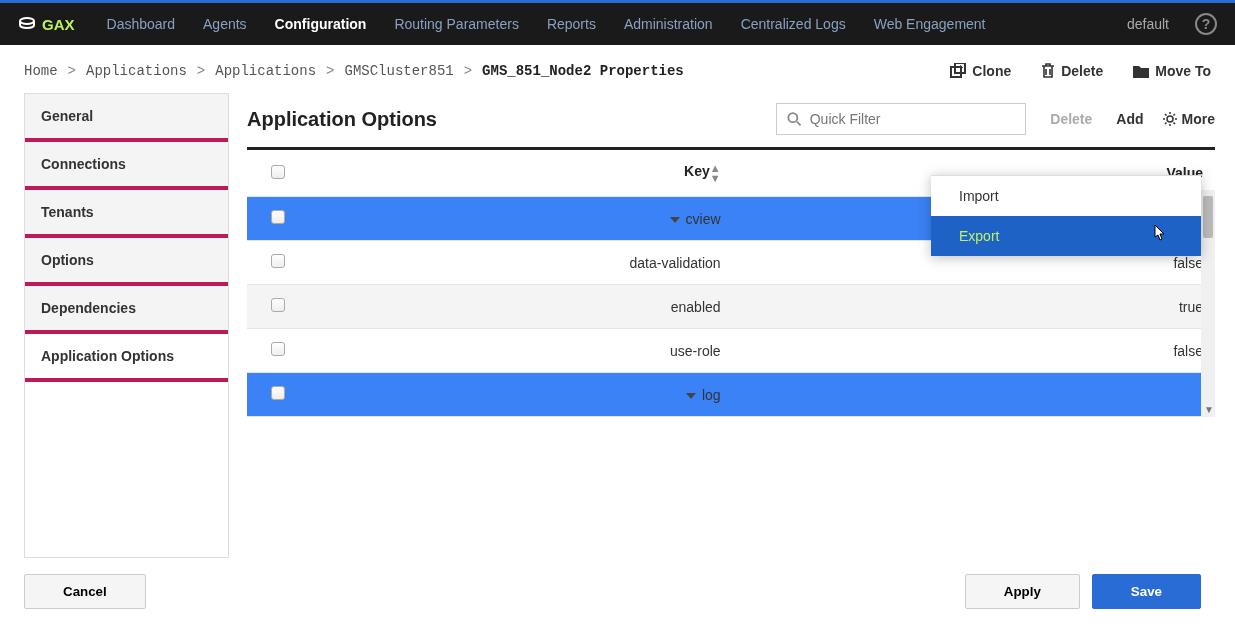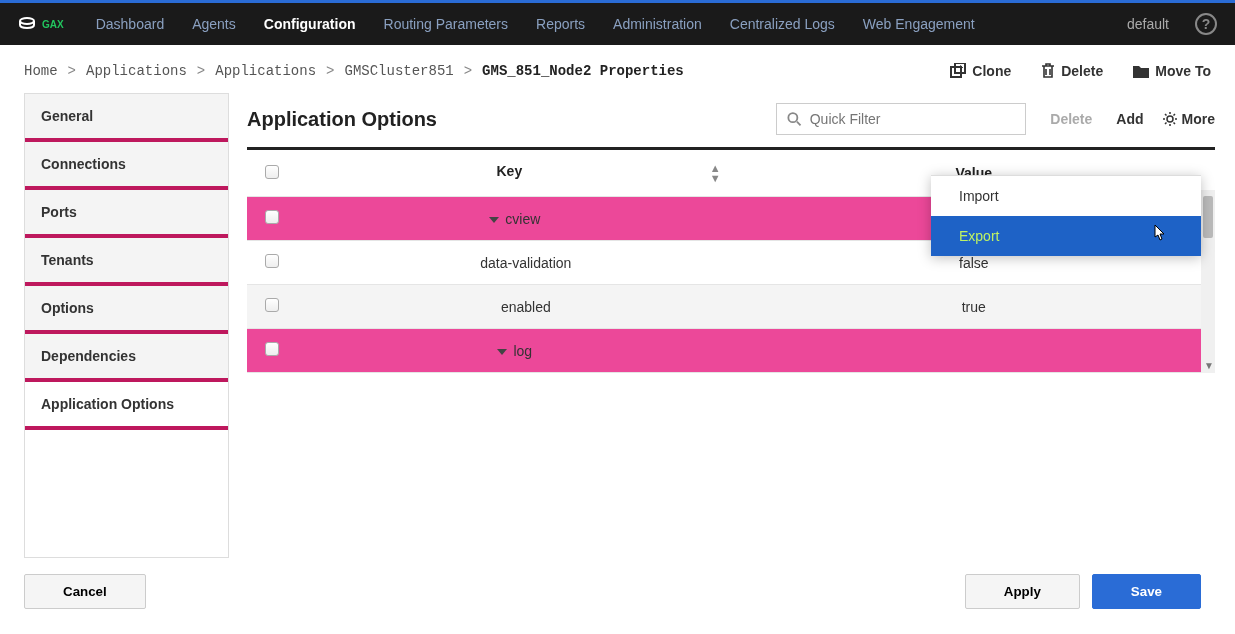--- a/index.html
+++ b/index.html
@@ -17,21 +17,21 @@
   .topnav {
     background: #1a1a1a;
     height: 45px;
     display: flex;
     align-items: center;
     padding: 0 18px;
     color: #888;
     border-top: 3px solid #2a6cd6;
     position: relative;
   }
-  .brand { display: flex; align-items: center; color: #22c55e; font-weight: 600; font-size: 10px; margin-right: 18px; }
+  .brand { display: flex; align-items: center; color: #bef264; font-weight: 600; font-size: 15px; margin-right: 18px; }
   .brand svg { margin-right: 6px; }
   .nav-item { padding: 0 14px; height: 45px; display: flex; align-items: center; color: #8aa0c0; cursor: pointer; }
   .nav-item.active { color: #fff; font-weight: 600; border-top: 3px solid #2a6cd6; margin-top: -3px; }
   .nav-spacer { flex: 1; }
   .help-icon { width: 22px; height: 22px; border: 2px solid #888; border-radius: 50%; display:flex; align-items:center; justify-content:center; color:#888; font-weight:bold; font-size:14px; margin-left: 12px; cursor:pointer;}
   
   .subheader {
     display: flex; align-items: center; padding: 18px 24px 14px 24px;
     color: #555;
   }
@@ -53,23 +53,23 @@
   .filter-box { display:flex; align-items:center; border:1px solid #ccc; padding: 7px 10px; width: 250px; color:#888; }
   .filter-box svg { margin-right: 8px; }
   .filter-box input { border:none; outline:none; font-size:14px; color:#0c4a6e; width: 100%; }
   .tool-link { margin-left: 24px; font-weight:600; color:#333; cursor:pointer;}
   .tool-link.disabled { color:#aaa; }
   .more-btn { display:flex; align-items:center; margin-left: 18px; font-weight:600; cursor:pointer; }
   .more-btn svg { margin-right: 4px; }
   
   .table-wrap { border-top: 3px solid #222; position:relative; }
   .table { width:100%; border-collapse: collapse; }
-  .table th, .table td { text-align:center; padding: 13px 12px; border-bottom:1px solid #e5e5e5; font-size:14px; }
+  .table th, .table td { text-align:right; padding: 13px 12px; border-bottom:1px solid #e5e5e5; font-size:14px; }
   .table th { font-weight:700; color:#222; }
-  .table tr.group td { background:#ec4899; font-weight:500; color:#333; }
+  .table tr.group td { background:#3b82f6; font-weight:500; color:#333; }
   .table tr.row td { background:#fff; }
   .table tr.row:nth-of-type(even) td {}
   .col-check { width: 50px; text-align:center;}
   .col-key { width: 45%; }
   .key-indent { padding-left: 22px; }
   .sort-icon { float:right; color:#888; font-size:11px; line-height:10px; }
   .caret { display:inline-block; width:0; height:0; border-left:5px solid transparent; border-right:5px solid transparent; border-top:6px solid #444; margin-right:6px; vertical-align: middle;}
   .checkbox { width:14px; height:14px; border:1px solid #aaa; border-radius:3px; background:linear-gradient(#fff,#eee); display:inline-block;}
   .scrollbar { position:absolute; right:0; top:40px; width:14px; bottom:0; background:#f0f0f0; }
   .thumb { position:absolute; top:6px; left:2px; right:2px; height:42px; background:#bbb; border-radius:2px;}
@@ -165,21 +165,20 @@
         <path d="M0 2h6l2 2h8v10H0z" fill="#333"></path>
       </svg>
     <span>Move To</span>
   </div>
 </div>
 
 <div class="body-area">
   <div class="sidebar">
     <div class="side-item"><span>General</span></div>
     <div class="side-item"><span>Connections</span></div>
-    <div class="side-item"><span>Ports</span></div>
     <div class="side-item"><span>Tenants</span></div>
     <div class="side-item"><span>Options</span></div>
     <div class="side-item"><span>Dependencies</span></div>
     <div class="side-item active"><span>Application Options</span></div>
   </div>
 
   <div class="main">
     <div class="main-header">
       <div class="main-title">Application Options</div>
       <div class="filter-box">
@@ -221,20 +220,25 @@
           <tr class="row">
             <td class="col-check"><span class="checkbox"></span></td>
             <td><span class="key-indent">data-validation</span></td>
             <td><span>false</span></td>
           </tr>
           <tr class="group" style="background:#f4f4f4">
             <td class="col-check" style="background:#f4f4f4"><span class="checkbox"></span></td>
             <td style="background:#f4f4f4"><span class="key-indent">enabled</span></td>
             <td style="background:#f4f4f4"><span>true</span></td>
           </tr>
+          <tr class="row">
+            <td class="col-check"><span class="checkbox"></span></td>
+            <td><span class="key-indent">use-role</span></td>
+            <td><span>false</span></td>
+          </tr>
           <tr class="group">
             <td class="col-check"><span class="checkbox"></span></td>
             <td><span class="caret"></span><span>log</span></td>
             <td></td>
           </tr>
         </tbody>
       </table>
       <div class="scrollbar">
         <div class="thumb"></div>
         <div class="down-arrow">▼</div>

